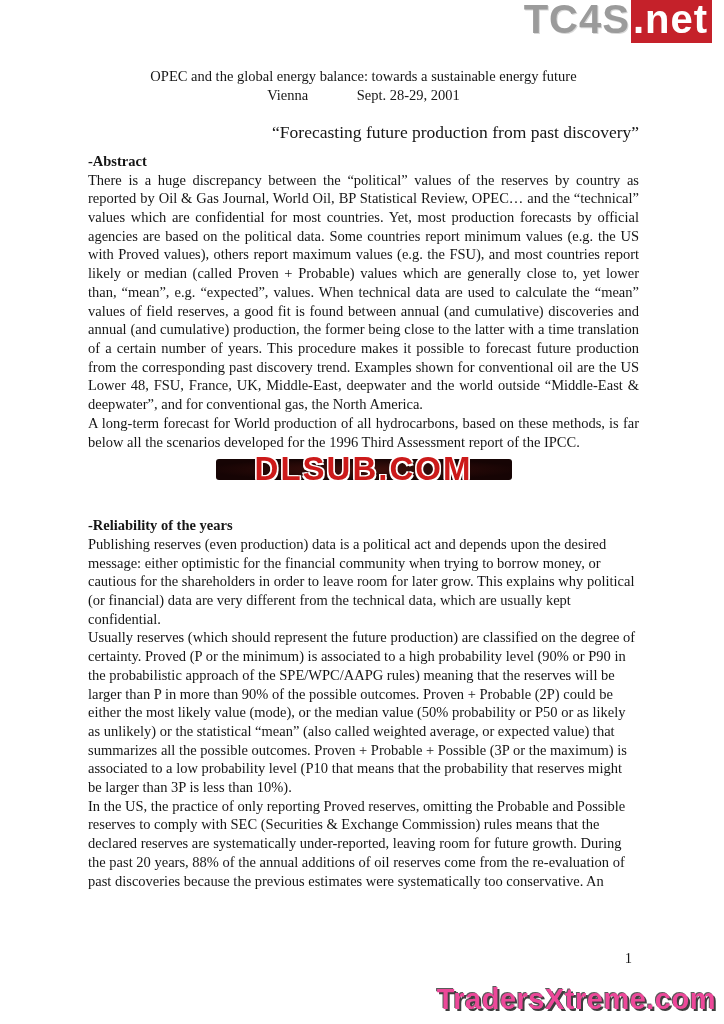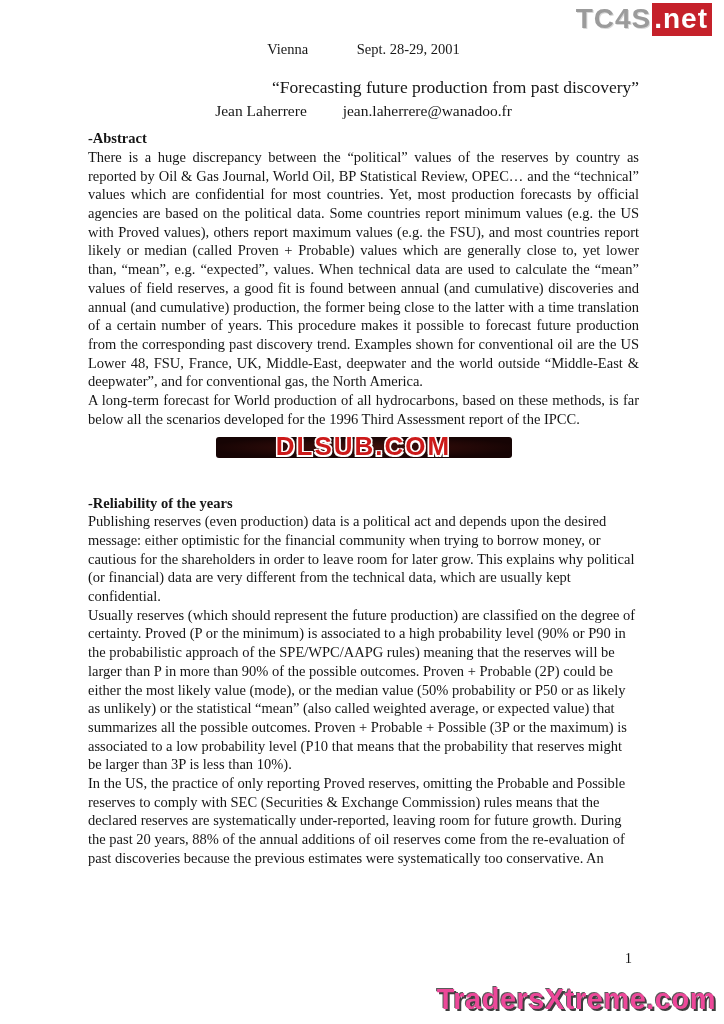--- a/index.html
+++ b/index.html
@@ -41,39 +41,39 @@
     margin: 8px auto 0;
     width: 296px;
     height: 21px;
     background: radial-gradient(ellipse at center, #40100c 0%, #160404 75%);
     border-radius: 3px;
     display: flex;
     align-items: center;
     justify-content: center;
     font-family: "Liberation Sans", sans-serif;
     font-weight: bold;
-    font-size: 26px;
+    font-size: 33px;
     letter-spacing: 2px;
     color: #cc1a1a;
     text-shadow:
       -1.5px -1.5px 0 #ffffff,
        1.5px -1.5px 0 #ffffff,
       -1.5px  1.5px 0 #ffffff,
        1.5px  1.5px 0 #ffffff;
   }
   .reliability-heading { margin-top: 36px; }
 
   
   .tc4s {
     position: absolute;
     top: 0px;
     right: 12px;
     font-family: "Liberation Sans", sans-serif;
     font-weight: bold;
-    font-size: 28px;
+    font-size: 40px;
     line-height: 38px;
     letter-spacing: 1px;
     color: #9b9b9b;
     text-shadow: 1px 1px 0 #d8d8d8;
   }
   .tc4s-net {
     background: #c5212a;
     color: #ffffff;
     padding: 0 4px 2px 2px;
     margin-left: 1px;
@@ -105,30 +105,27 @@
 
 <div class="page">
 
   <div class="tc4s">
     <span class="tc4s-main">TC4S</span><span class="tc4s-net">.net</span>
   </div>
 
   <div class="content">
 
 
+    <div class="conf-title">OPEC and the global energy balance: towards a sustainable energy future</div>
     <div class="conf-line2">
       <span class="conf-loc">Vienna</span>
       <span class="conf-dates">Sept. 28-29, 2001</span>
     </div>
 
     <div class="paper-title">“Forecasting future production from past discovery”</div>
-    <div class="author-line">
-      <span class="author">Jean Laherrere</span>
-      <span class="email">jean.laherrere@wanadoo.fr</span>
-    </div>
 
     <div class="section-heading">-Abstract</div>
     <p class="para justify">There is a huge discrepancy between the “political” values of the reserves by country as reported by Oil &amp; Gas Journal, World Oil, BP Statistical Review, OPEC… and the “technical” values which are confidential for most countries. Yet, most production forecasts by official agencies are based on the political data. Some countries report minimum values (e.g. the US with Proved values), others report maximum values (e.g. the FSU), and most countries report likely or median (called Proven + Probable) values which are generally close to, yet lower than, “mean”, e.g. “expected”, values. When technical data are used to calculate the “mean” values of field reserves, a good fit is found between annual (and cumulative) discoveries and annual (and cumulative) production, the former being close to the latter with a time translation of a certain number of years. This procedure makes it possible to forecast future production from the corresponding past discovery trend. Examples shown for conventional oil are the US Lower 48, FSU, France, UK, Middle-East, deepwater and the world outside “Middle-East &amp; deepwater”, and for conventional gas, the North America.</p>
     <p class="para justify">A long-term forecast for World production of all hydrocarbons, based on these methods, is far below all the scenarios developed for the 1996 Third Assessment report of the IPCC.</p>
 
     <div class="dlsub">DLSUB.COM</div>
 
     <div class="section-heading reliability-heading">-Reliability of the years</div>
     <p class="para">Publishing reserves (even production) data is a political act and depends upon the desired message: either optimistic for the financial community when trying to borrow money, or cautious for the shareholders in order to leave room for later grow. This explains why political (or financial) data are very different from the technical data, which are usually kept confidential.</p>
     <p class="para">Usually reserves (which should represent the future production) are classified on the degree of certainty. Proved (P or the minimum) is associated to a high probability level (90% or P90 in the probabilistic approach of the SPE/WPC/AAPG rules) meaning that the reserves will be larger than P in more than 90% of the possible outcomes. Proven + Probable (2P) could be either the most likely value (mode), or the median value (50% probability or P50 or as likely as unlikely) or the statistical “mean” (also called weighted average, or expected value) that summarizes all the possible outcomes. Proven + Probable + Possible (3P or the maximum) is associated to a low probability level (P10 that means that the probability that reserves might be larger than 3P is less than 10%).</p>

